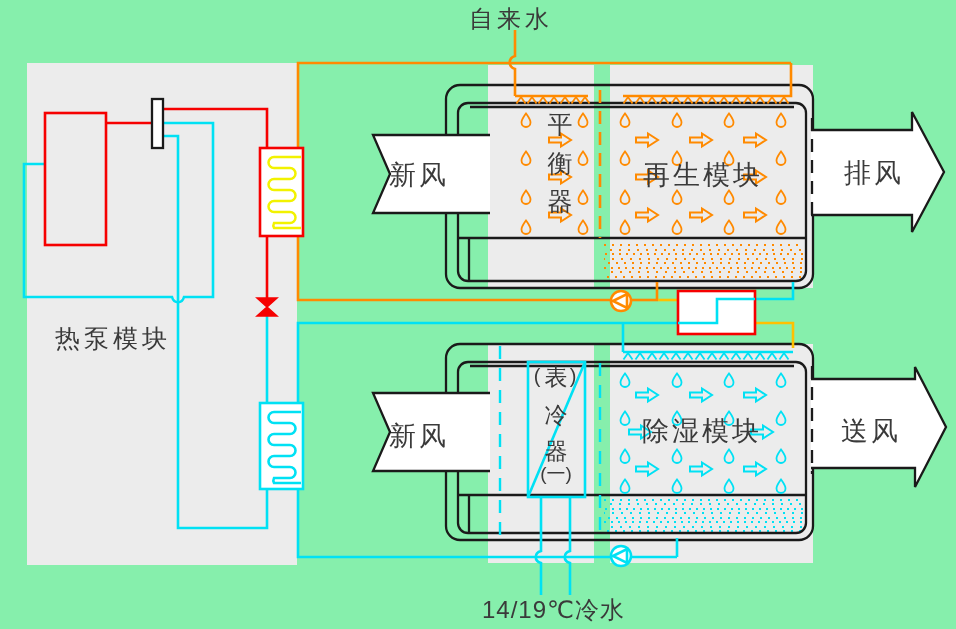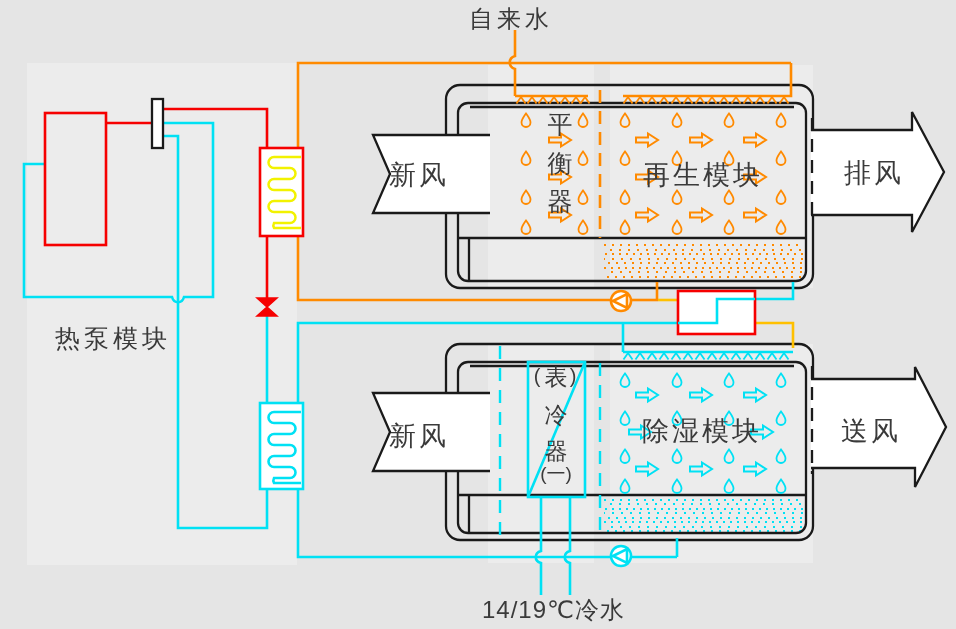--- a/index.html
+++ b/index.html
@@ -1,16 +1,16 @@
 <!DOCTYPE html>
 <html><head>
 <meta charset="utf-8">
 <style>
   html,body{margin:0;padding:0;background:#fff}
-  .stage{position:relative;width:956px;height:629px;background:#e5e5e5;overflow:hidden}
+  .stage{position:relative;width:956px;height:629px;background:#86efac;overflow:hidden}
   svg{position:absolute;left:0;top:0}
   svg text{font-family:"Liberation Sans","DejaVu Sans",sans-serif;fill:#3a3a3a}
   .ln{fill:none;stroke-linecap:butt;stroke-linejoin:miter}
   .o{stroke:#FF8A00;stroke-width:2.6}
   .g{stroke:#FFC000;stroke-width:2.6}
   .c{stroke:#00E1F4;stroke-width:2.6}
   .r{stroke:#F60000;stroke-width:2.6}
   .y{stroke:#F2F200;stroke-width:2.5}
   .k{stroke:#1a1a1a;stroke-width:2.3}
   .dash{stroke-dasharray:13 8}

